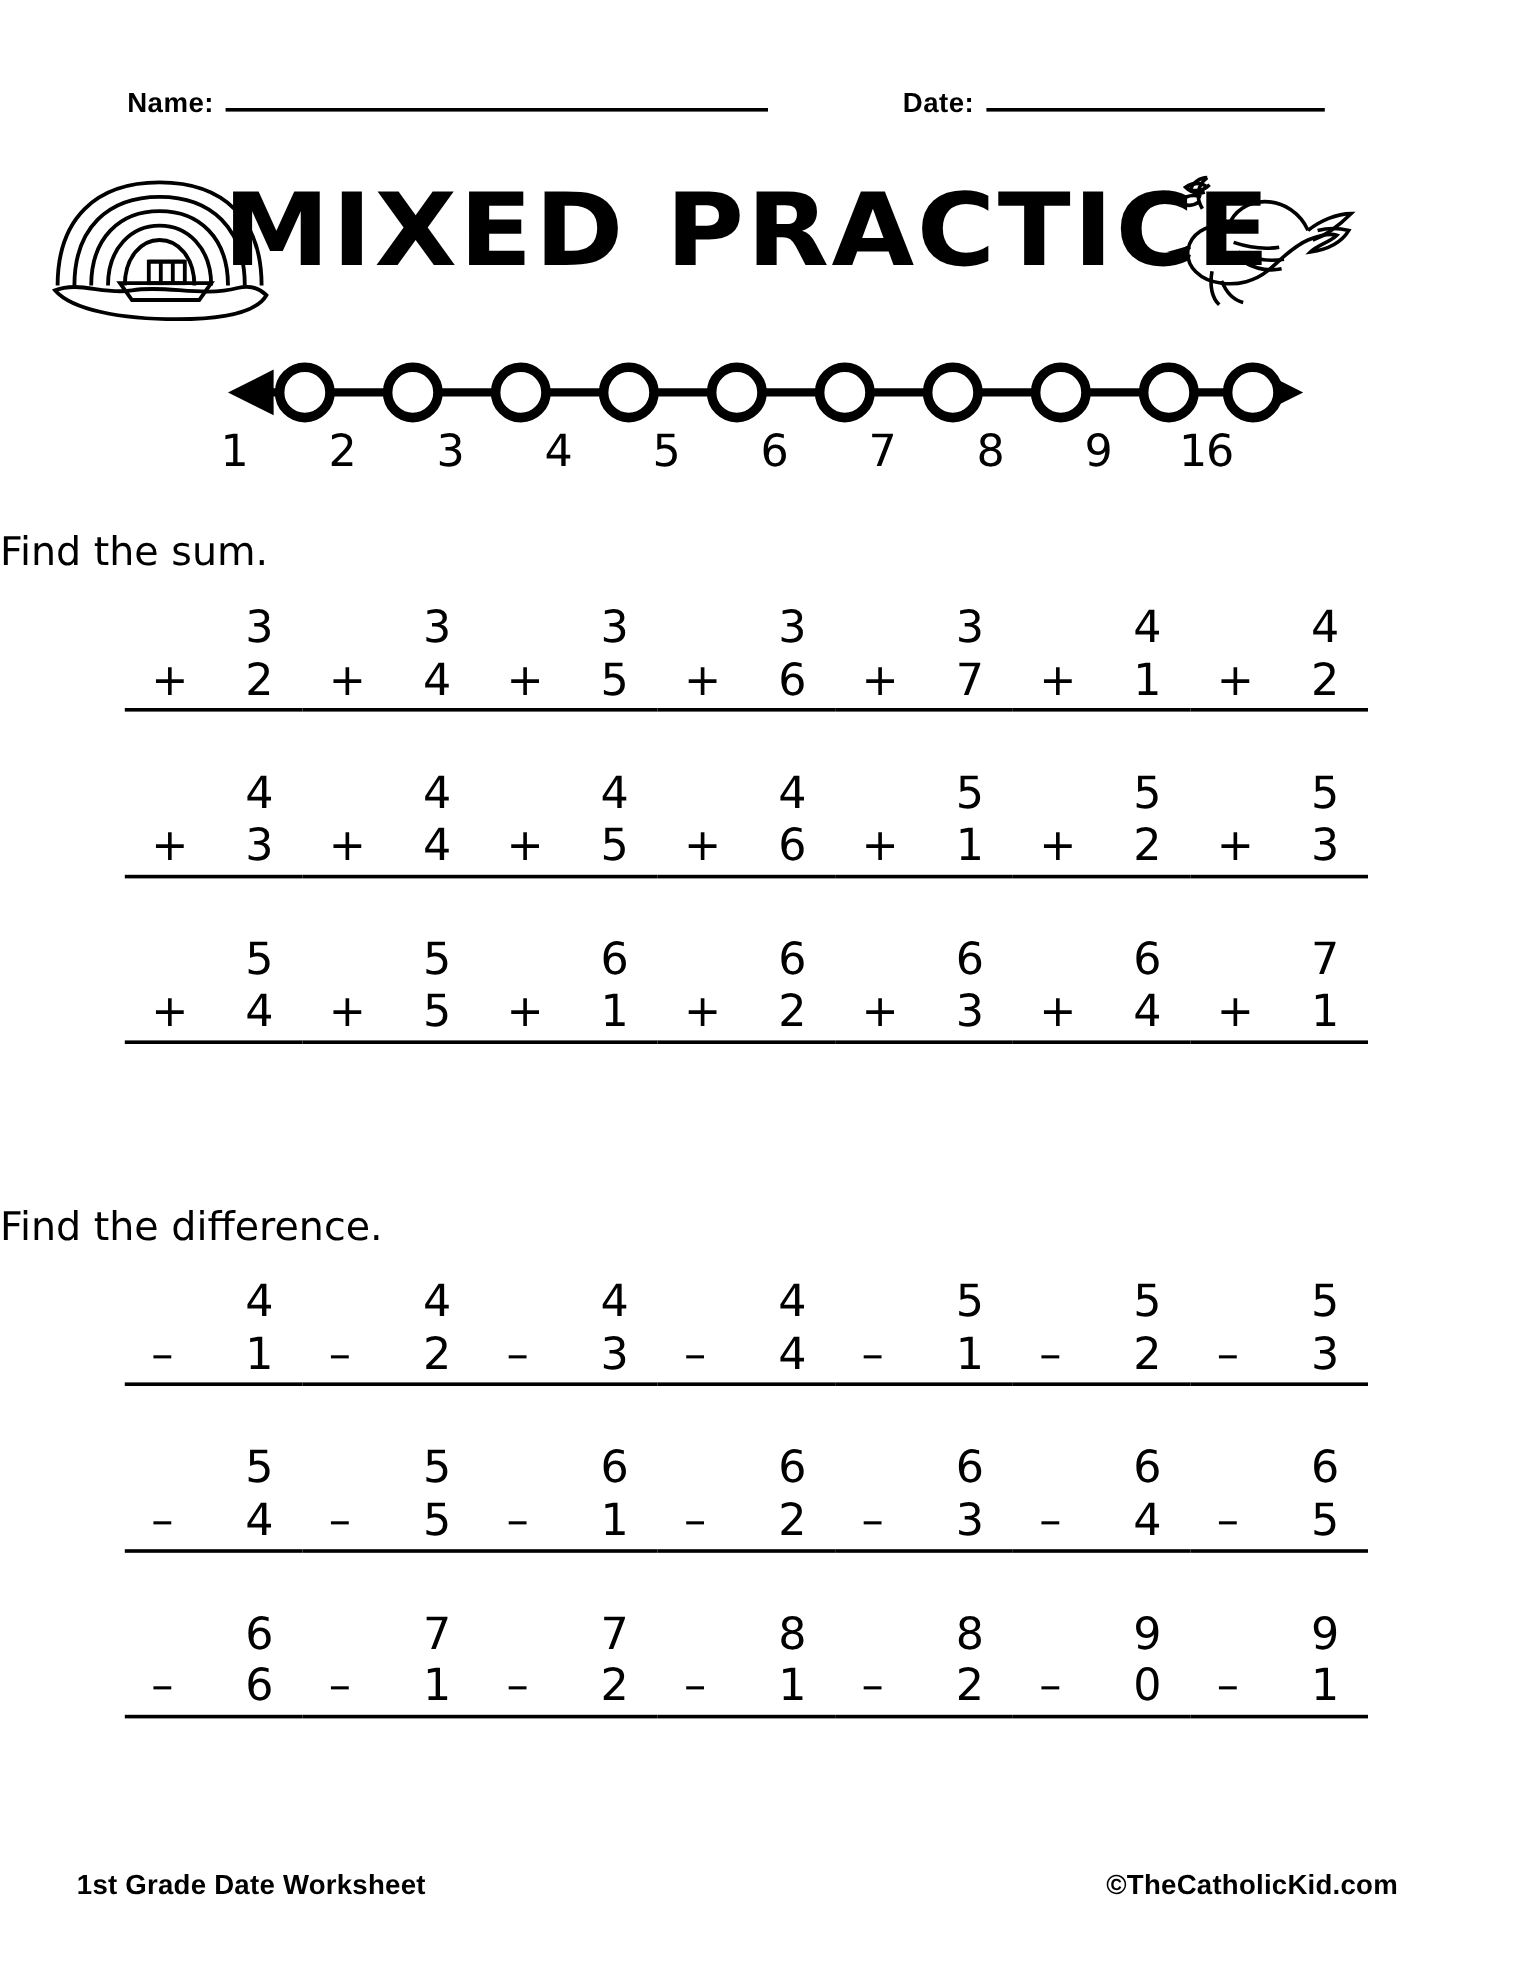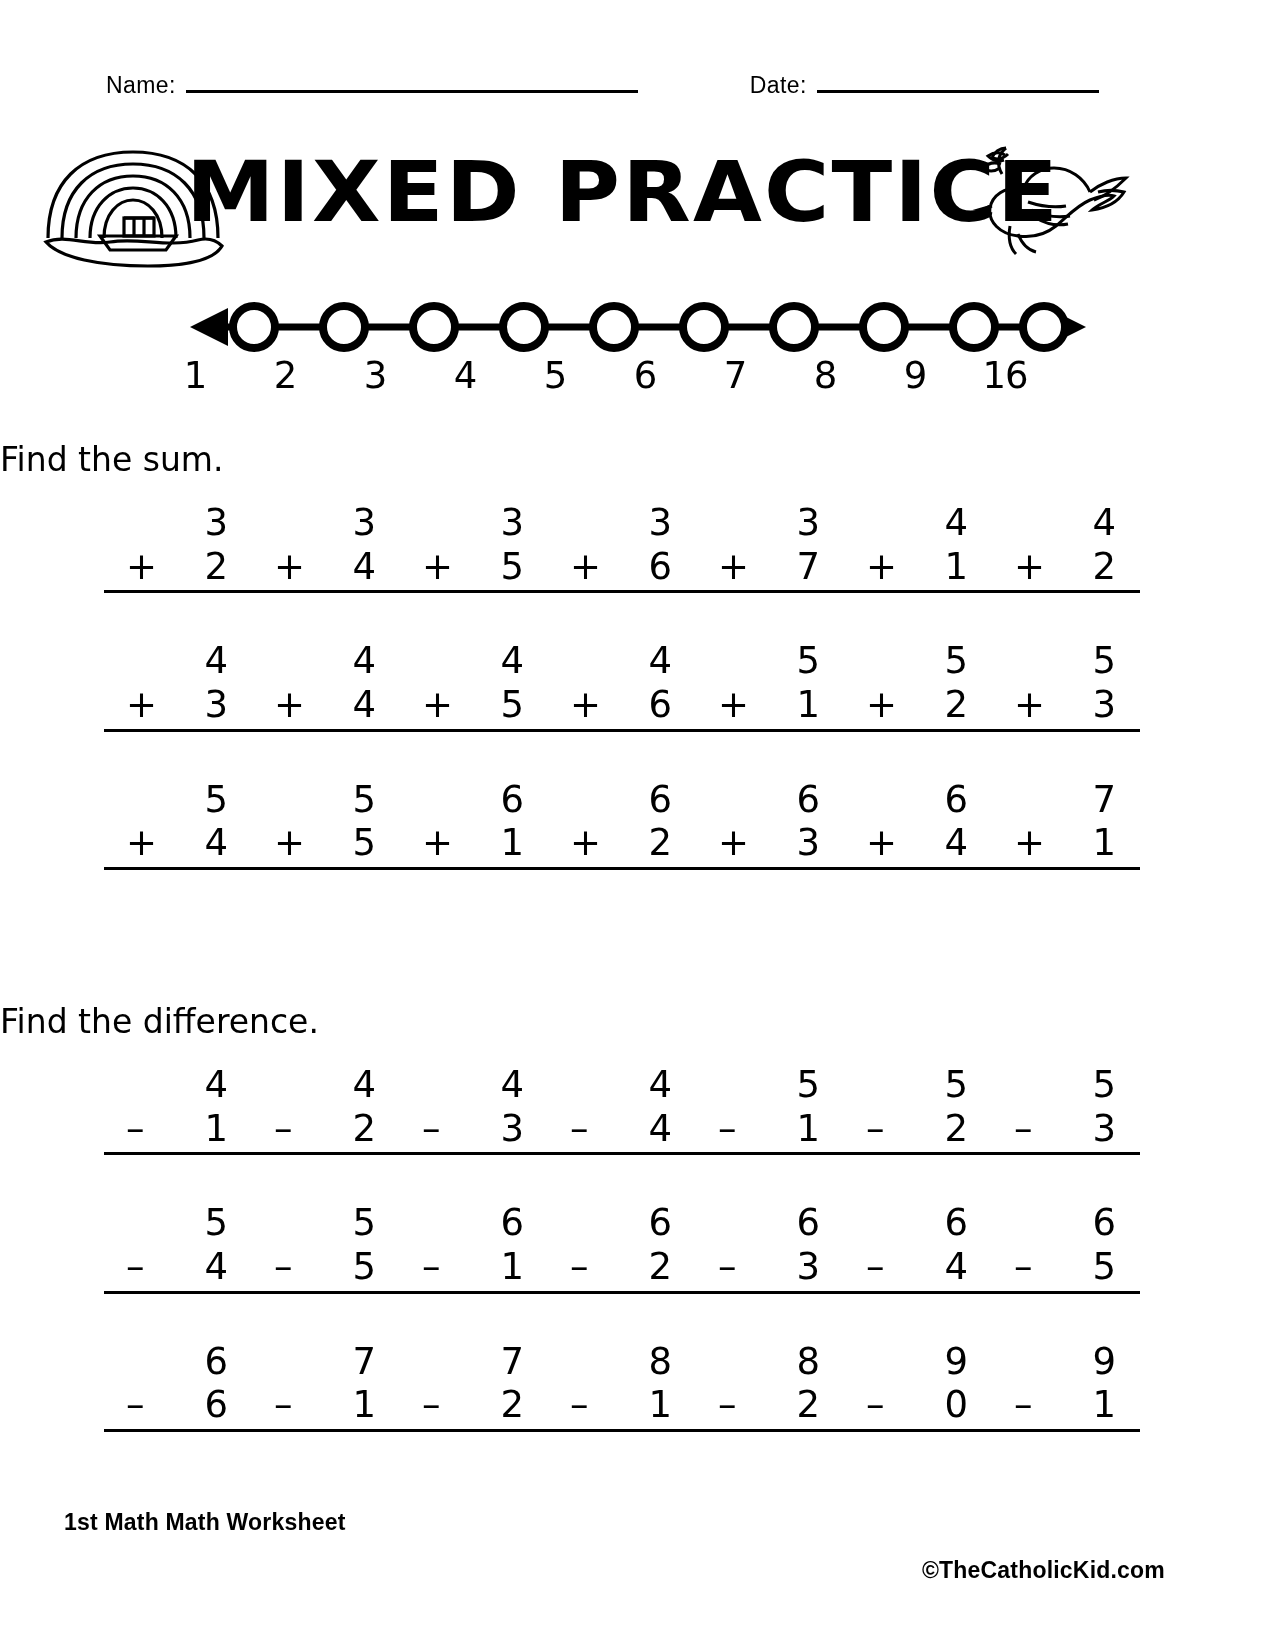--- a/index.html
+++ b/index.html
@@ -25,21 +25,21 @@
 
   
   .namedate {
     position: absolute;
     top: 72px;
     left: 0;
     width: 1144px;
     display: flex;
     align-items: baseline;
     font-size: 23px;
-    font-weight: normal;
+    font-weight: bold;
     letter-spacing: 0.4px;
   }
   .nd-name {
     margin-left: 106px;
     display: flex;
     align-items: baseline;
   }
   .nd-date {
     margin-left: 112px;
     display: flex;
@@ -165,21 +165,21 @@
     position: absolute;
     bottom: 66px;
     left: 0;
     width: 1275px;
     display: flex;
     justify-content: space-between;
     font-size: 23px;
     font-weight: bold;
   }
   .footer-left  { margin-left: 64px; letter-spacing: 0.2px; }
-  .footer-right { margin-right: 110px; letter-spacing: 0.2px; margin-top: 48px; }
+  .footer-right { margin-right: 110px; letter-spacing: 0.2px; }
 </style>
 </head>
 <body>
 
 <div class="page">
 
   <div class="namedate">
     <div class="nd-name">
       <span class="nd-label">Name:</span>
       <span class="nd-rule rule-long"></span>
@@ -582,17 +582,17 @@
             <span class="p-op">–</span>
             <span class="p-num">1</span>
           </div>
         </div>
       </div>
 
     </div>
   </div>
 
   <div class="footer">
-    <div class="footer-left">1st Math Math Worksheet</div>
+    <div class="footer-left">1st Grade Date Worksheet</div>
     <div class="footer-right">©TheCatholicKid.com</div>
   </div>
 
 </div>
 
 </body></html>

